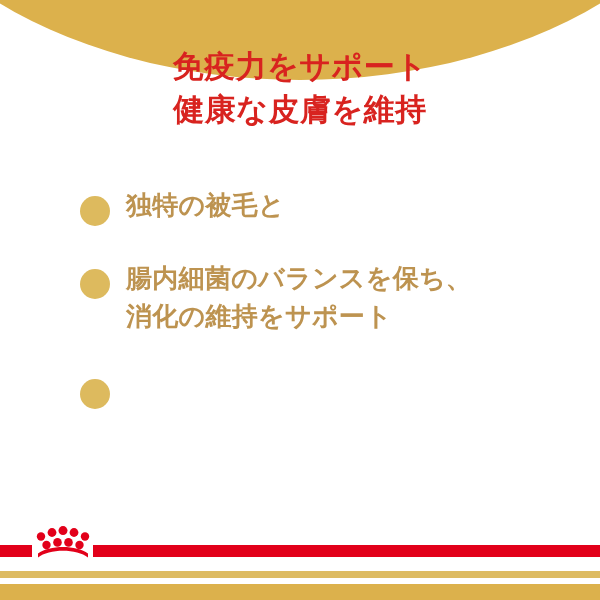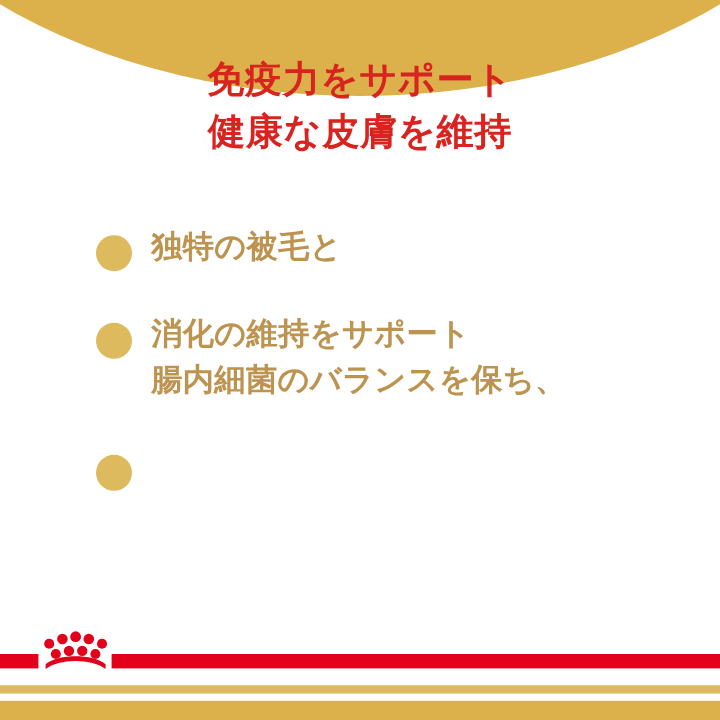--- a/index.html
+++ b/index.html
@@ -146,22 +146,22 @@
     <div class="bullet-row">
       <span class="bullet-dot"></span>
       <span class="bullet-text">
         <span class="bullet-line">独特の被毛と</span>
       </span>
     </div>
 
     <div class="bullet-row">
       <span class="bullet-dot"></span>
       <span class="bullet-text">
+        <span class="bullet-line">腸内細菌のバランスを保ち、</span>
         <span class="bullet-line">消化の維持をサポート</span>
-        <span class="bullet-line">腸内細菌のバランスを保ち、</span>
       </span>
     </div>
 
     <div class="bullet-row">
       <span class="bullet-dot"></span>
     </div>
 
   </div>
 
   <div class="footer-red-left"></div>

